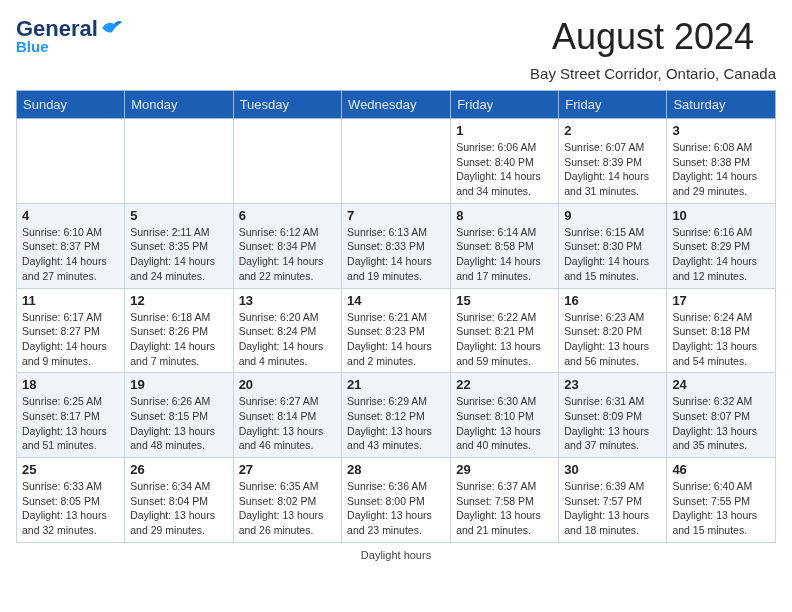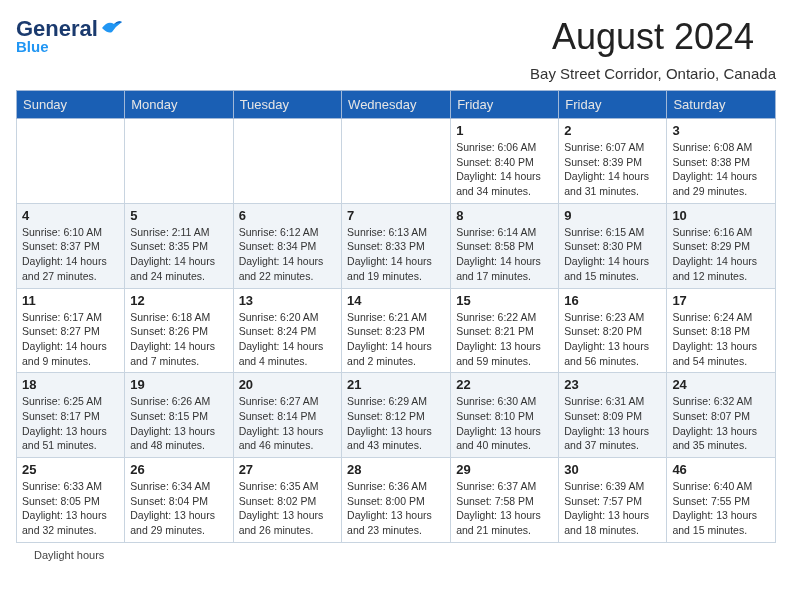--- a/index.html
+++ b/index.html
@@ -311,15 +311,15 @@
         <td>
           <span class="day-num">46</span>
           <div class="day-info">Sunrise: 6:40 AM
 Sunset: 7:55 PM
 Daylight: 13 hours and 15 minutes.</div>
         </td>
       </tr>
     </tbody>
 </table>
 
-<div style="margin-top:6px; font-size:11px; color:#444; text-align:left;margin-left:18px;">
+<div style="margin-top:6px; font-size:11px; color:#444; text-align:center;">
   <span>Daylight hours</span>
 </div>
 
 </body></html>

